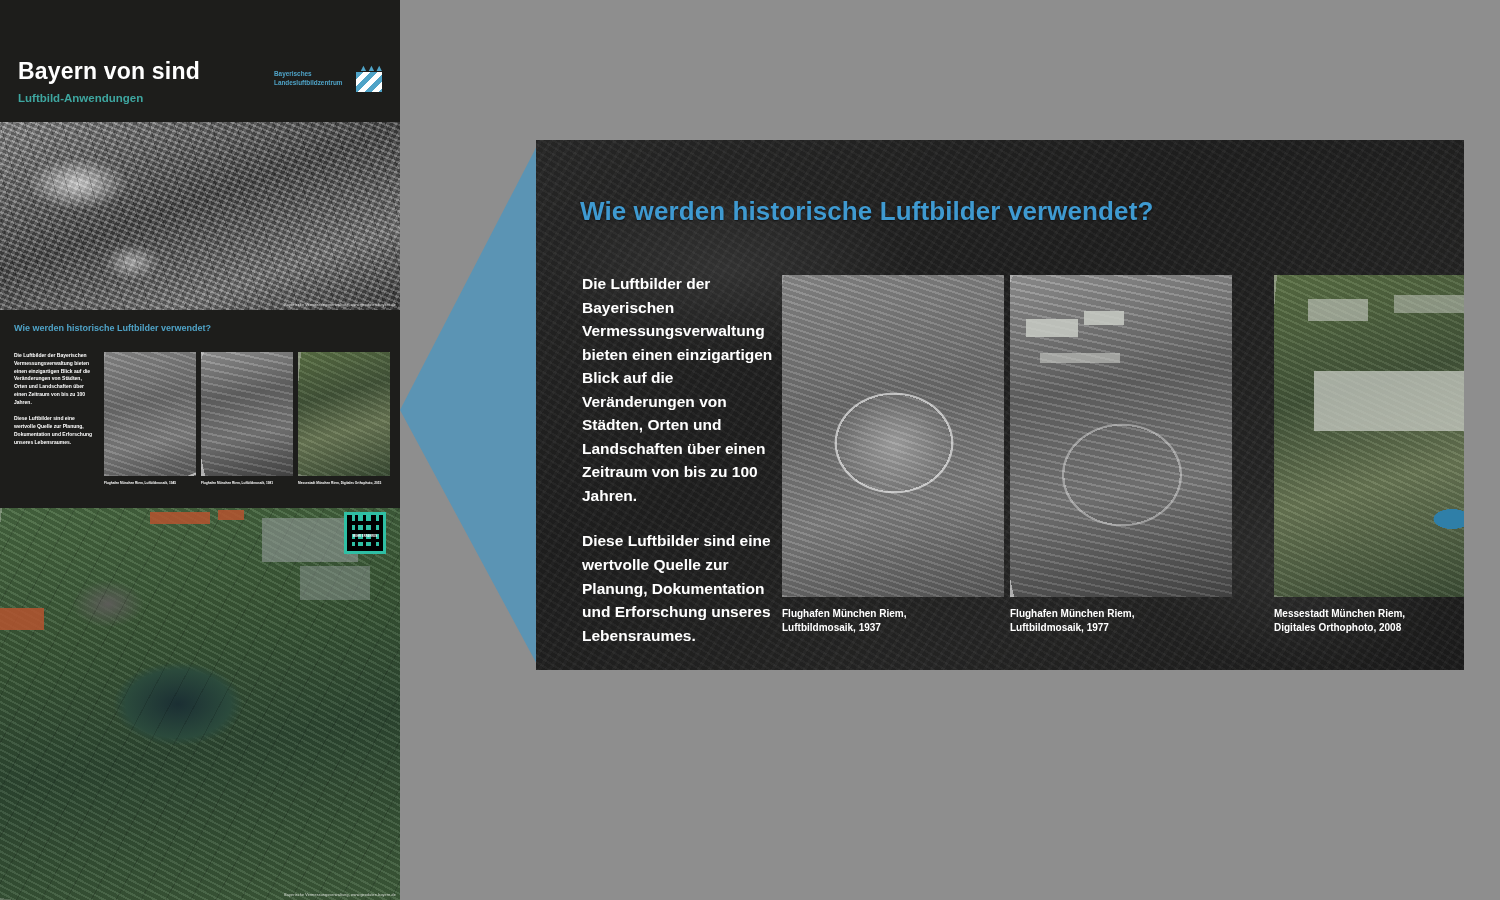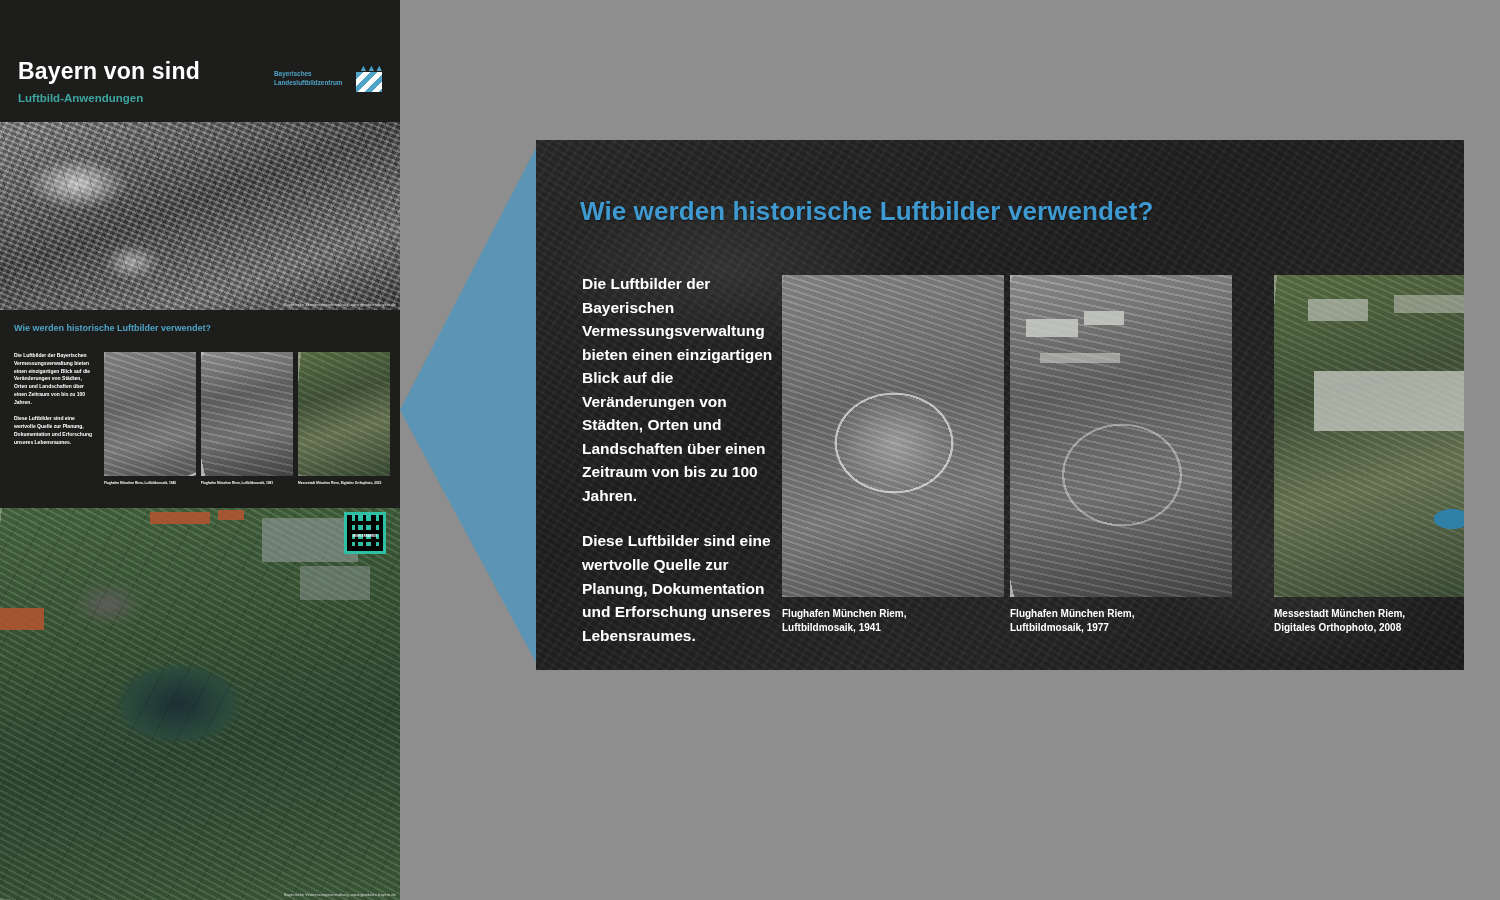--- a/index.html
+++ b/index.html
@@ -432,21 +432,21 @@
     <p>Die Luftbilder der Bayerischen Vermessungsverwaltung bieten einen einzigartigen Blick auf die Veränderungen von Städten, Orten und Landschaften über einen Zeitraum von bis zu 100 Jahren.</p>
     <p>Diese Luftbilder sind eine wertvolle Quelle zur Planung, Dokumentation und Erforschung unseres Lebensraumes.</p>
   </div>
 
   <div class="photo-col" style="left:246px;">
     <div class="photo-frame">
       <div class="tex-1945"></div>
     </div>
     <div class="photo-caption">
       <div>Flughafen München Riem,</div>
-      <div>Luftbildmosaik, 1941</div>
+      <div>Luftbildmosaik, 1937</div>
     </div>
   </div>
 
   <div class="photo-col" style="left:474px;">
     <div class="photo-frame">
       <div class="tex-1981"></div>
       <div class="bldg" style="left:16px;top:44px;width:52px;height:18px;"></div>
       <div class="bldg" style="left:74px;top:36px;width:40px;height:14px;"></div>
       <div class="bldg" style="left:30px;top:78px;width:80px;height:10px;opacity:.6;"></div>
     </div>

